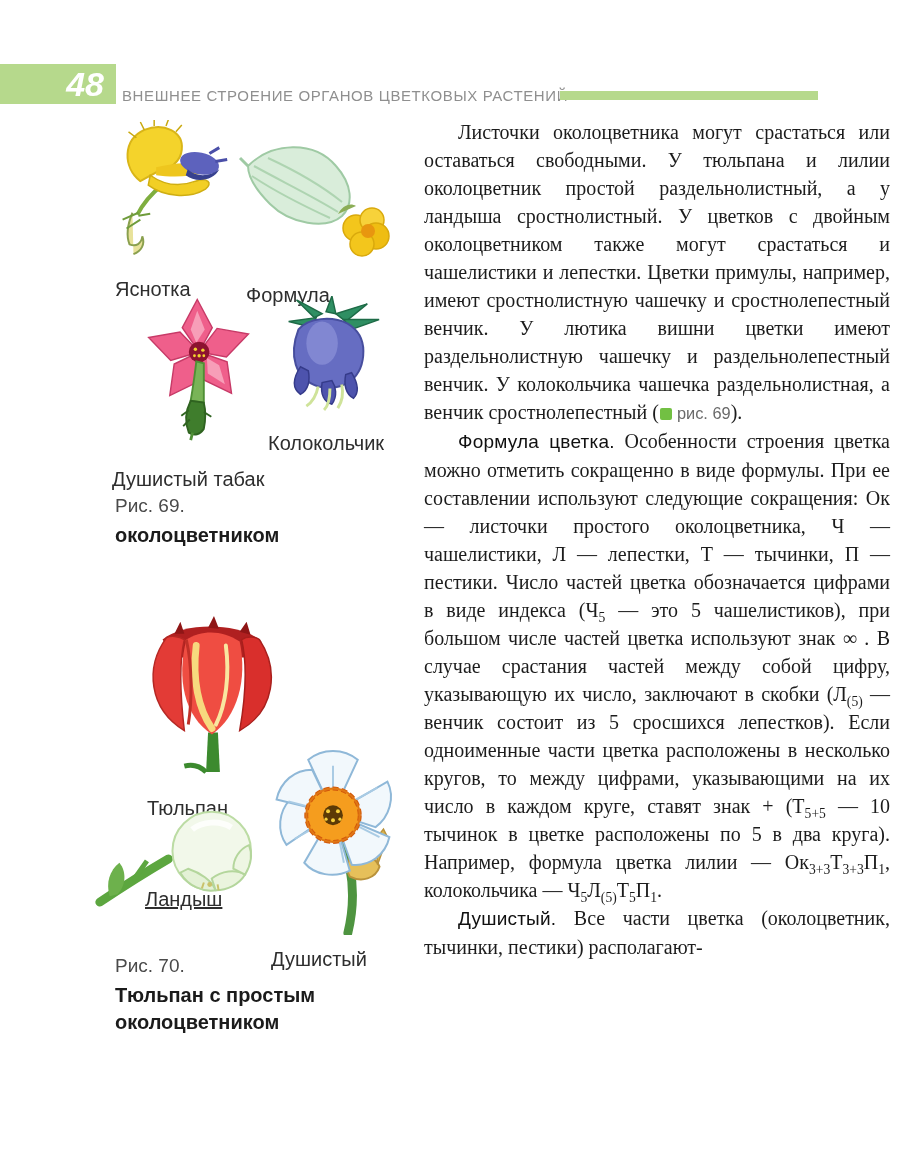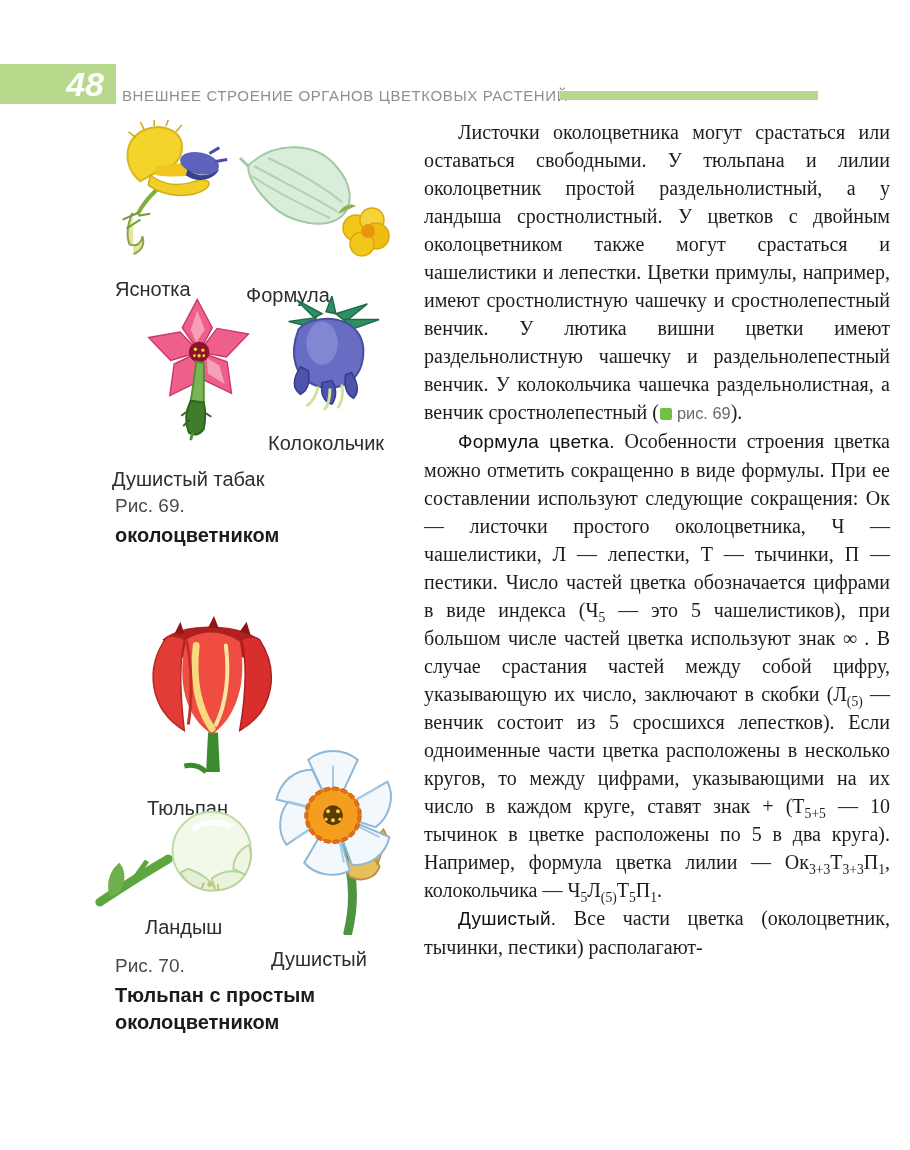--- a/index.html
+++ b/index.html
@@ -158,21 +158,21 @@
       <path d="M40 82 l14 -20" stroke="#5ca63f" stroke-width="5"></path>
       <circle cx="120" cy="52" r="40" fill="#f2f8ea" stroke="#bcdca4" stroke-width="2"></circle>
       <path d="M88 74 C96 88 112 94 124 92 C120 82 108 74 96 70 Z" fill="#e4f1d6" stroke="#b4d69c" stroke-width="2"></path>
       <path d="M124 92 C136 92 148 86 154 76 C144 70 130 72 120 80 Z" fill="#eaf4dd" stroke="#b4d69c" stroke-width="2"></path>
       <path d="M154 76 C160 66 162 56 158 46 C148 50 142 60 142 70 Z" fill="#eef6e3" stroke="#b4d69c" stroke-width="2"></path>
       <circle cx="118" cy="86" r="2.5" fill="#c9c26a"></circle>
       <path d="M112 84 l-2 6 M126 86 l1 6" stroke="#c9c26a" stroke-width="2"></path>
       <path d="M100 30 C110 22 128 20 140 28" stroke="#ffffff" stroke-width="6" fill="none" opacity="0.8"></path>
     </svg>
   </figure>
-  <span class="flower-label" style="left:145px;top:892px;">Ландыш</span>
+  <span class="flower-label" style="left:145px;top:864px;text-decoration:underline;">Ландыш</span>
 
   <figure class="flower" style="left:238px;top:742px;width:190px;height:193px;margin:0;">
     <svg viewBox="0 0 190 195">
       <path d="M104 100 C116 130 118 160 110 193" stroke="#4e9440" stroke-width="9" fill="none" stroke-linecap="round"></path>
       <path d="M112 118 C126 112 138 116 142 126 C138 138 124 142 112 136 C108 130 108 124 112 118 Z" fill="#e6c05a" stroke="#b9923b" stroke-width="2"></path>
       <path d="M140 124 l10 -28 -4 -8 -8 10 Z" fill="#dcb44e" stroke="#b9923b" stroke-width="1.5"></path>
       <g fill="#f2f8fc" stroke="#8fb8d8" stroke-width="2">
         <path d="M95 72 L70 18 C84 6 106 6 120 18 Z"></path>
         <path d="M95 72 L150 40 C158 56 152 76 138 86 Z"></path>
         <path d="M95 72 L152 96 C148 114 132 126 114 124 Z"></path>

